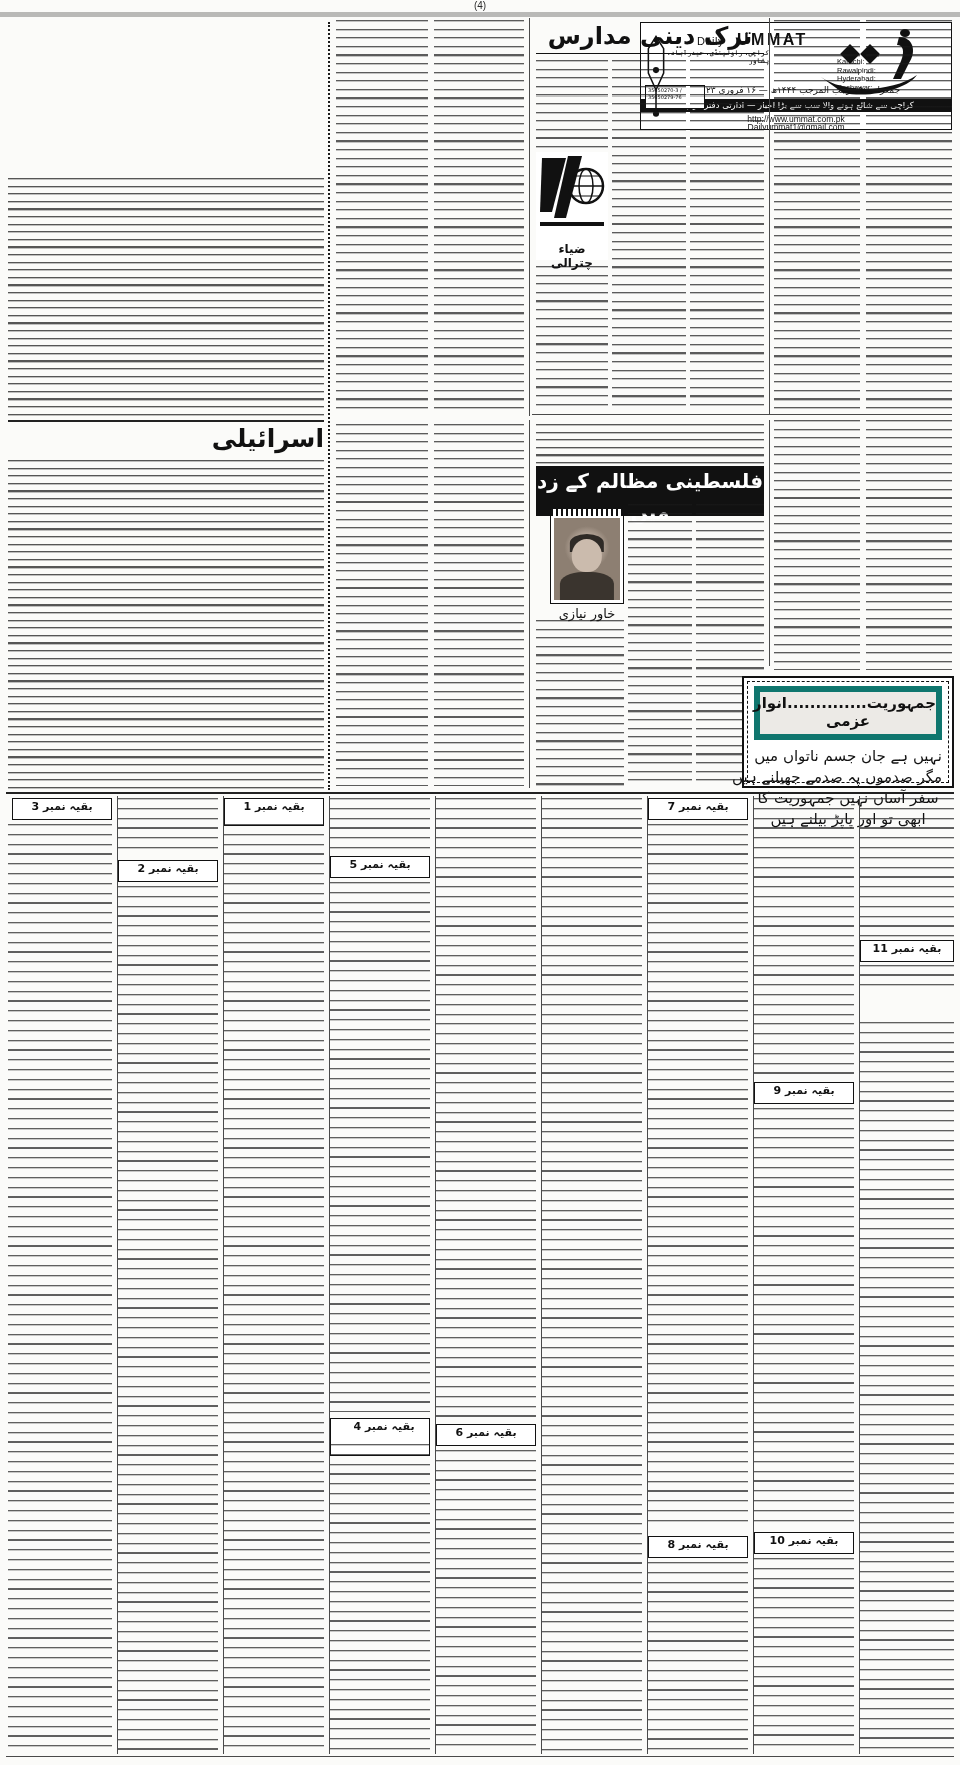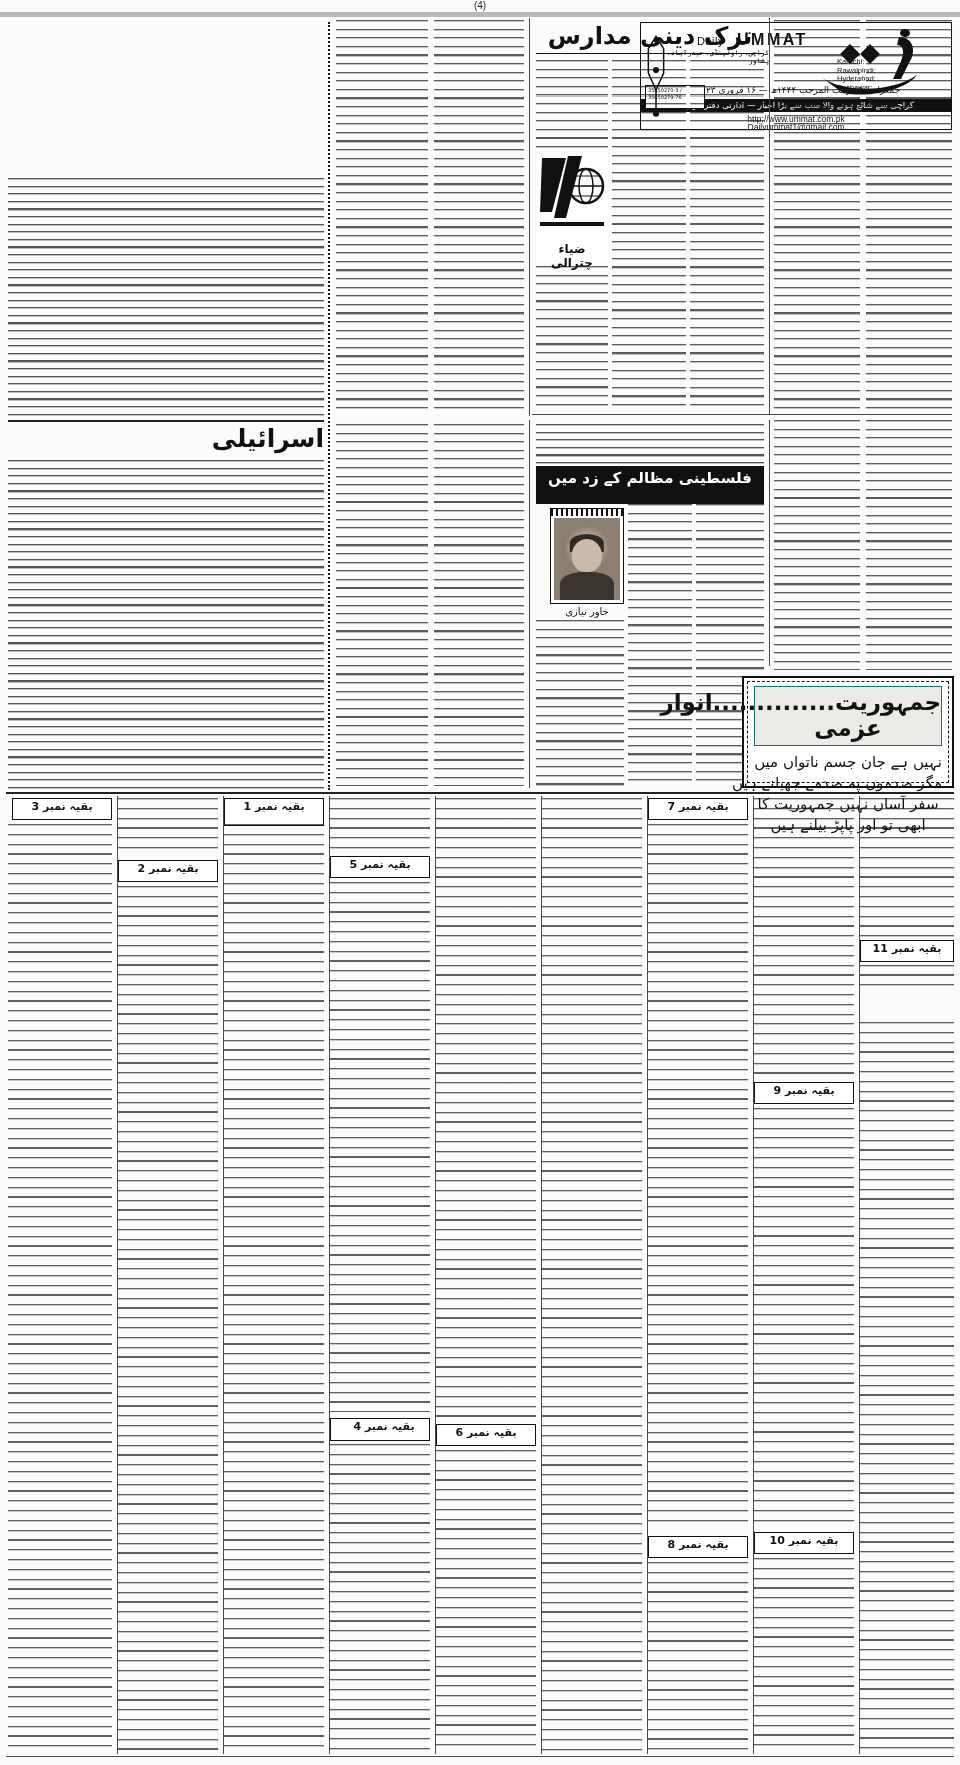--- a/index.html
+++ b/index.html
@@ -130,40 +130,40 @@
   }
   .photo-hair{
     position:absolute;left:50%;top:20%;transform:translateX(-50%);
     width:52%;height:22%;border-radius:50% 50% 0 0;background:#2e2a26;
   }
   .photo-body{
     position:absolute;left:50%;bottom:0;transform:translateX(-50%);
     width:82%;height:34%;border-radius:42% 42% 0 0;background:#3a342e;
   }
   .photo-cap{
-    position:absolute;text-align:center;font-size:10px;direction:rtl;color:#111;
+    position:absolute;text-align:center;font-size:13px;direction:rtl;color:#111;
   }
   .spiral{
     position:absolute;left:0;right:0;top:0;height:7px;
     background-image:repeating-linear-gradient(to right,
       #111 0px,#111 2px,transparent 2px,transparent 5px);
   }
 
   
   .poem-box{
     position:absolute;box-sizing:border-box;
     border:2px solid #111;background:#fff;padding:3px;
   }
   .poem-inner{
     border:1px dashed #111;width:100%;height:100%;box-sizing:border-box;
     padding:4px 6px;
   }
   .poem-title-row{
-    border:1px solid #0f766e;background:#eceae6;text-align:center;
-    font-size:23px;font-weight:700;color:#111;direction:rtl;
+    border:6px solid #0f766e;background:#eceae6;text-align:center;
+    font-size:15px;font-weight:700;color:#111;direction:rtl;
     padding:2px 0 4px;letter-spacing:1px;
   }
   .poem-verses{
     direction:rtl;text-align:center;color:#111;
     font-size:15px;line-height:21px;padding-top:6px;
   }
   .poem-verses div{white-space:nowrap;}
 
   
   .cont-box{
@@ -278,21 +278,21 @@
       <div class="body-lines"></div>
     </div>
   <div class="col" style="right:532px;top:20px;width:92px;height:392px;">
       <div class="body-lines"></div>
     </div>
 
   <div class="col" style="right:196px;top:424px;width:228px;height:40px;">
       <div class="body-lines dense"></div>
     </div>
 
-  <div class="headline inverse" style="right:196px;top:466px;width:228px;height:38px;font-size:15px;line-height:24px;">فلسطینی مظالم کے زد میں</div>
+  <div class="headline inverse" style="right:196px;top:466px;width:228px;height:50px;font-size:20px;line-height:31px;">فلسطینی مظالم کے زد میں</div>
 
   <div class="photo-frame" style="right:336px;top:508px;width:74px;height:96px;">
     <div class="spiral"></div>
     <div class="photo-img" style="position:relative;margin-top:6px;height:calc(100% - 6px);">
       <div class="photo-hair"></div>
       <div class="photo-head"></div>
       <div class="photo-body"></div>
     </div>
   </div>
   <div class="photo-cap" style="right:336px;top:606px;width:74px;">خاور نیازی</div>
@@ -359,21 +359,21 @@
     </div>
 
   <div class="cont-box" style="right:530px;top:856px;width:100px;height:22px;">بقیہ نمبر 5</div>
   <div class="col" style="right:530px;top:798px;width:100px;height:54px;">
       <div class="body-lines loose"></div>
     </div>
   <div class="col" style="right:530px;top:882px;width:100px;height:530px;">
       <div class="body-lines loose"></div>
     </div>
 
-  <div class="cont-box" style="right:530px;top:1418px;width:100px;height:23px;padding-left:8px;">بقیہ نمبر 4</div>
+  <div class="cont-box" style="right:530px;top:1418px;width:100px;height:38px;padding-left:8px;">بقیہ نمبر 4</div>
   <div class="col" style="right:530px;top:1444px;width:100px;height:310px;">
       <div class="body-lines loose"></div>
     </div>
 
   <div class="col" style="right:424px;top:798px;width:100px;height:620px;">
       <div class="body-lines loose"></div>
     </div>
   <div class="cont-box" style="right:424px;top:1424px;width:100px;height:22px;">بقیہ نمبر 6</div>
   <div class="col" style="right:424px;top:1450px;width:100px;height:304px;">
       <div class="body-lines loose"></div>

